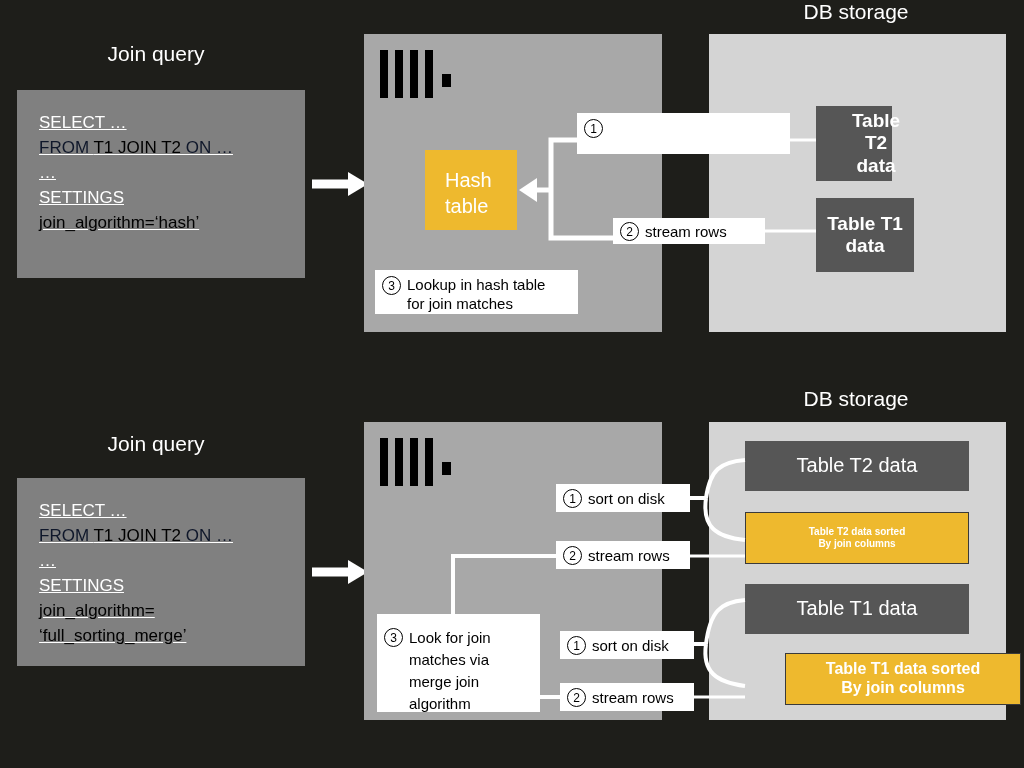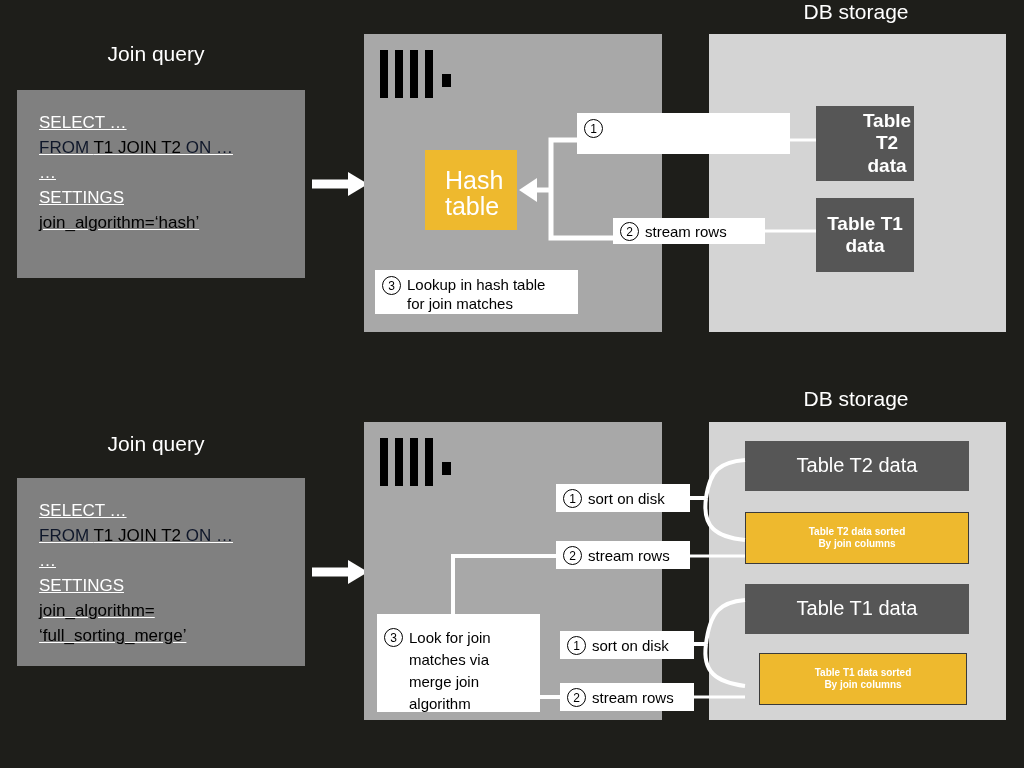--- a/index.html
+++ b/index.html
@@ -76,21 +76,21 @@
   .table-chip.sorted {
     background: #eeb92e;
     border: 1px solid #3a3a3a;
   }
   .table-chip.plain-wide { font-size: 20px; font-weight: normal; }
 
   
   .hash-box {
     background: #eeb92e;
     color: #ffffff;
-    font-size: 25px;
+    font-size: 20px;
     line-height: 26px;
     box-sizing: border-box;
     padding: 17px 0 0 20px;
   }
 
   
   .callout {
     background: #ffffff;
     color: #000000;
     font-size: 15px;
@@ -156,21 +156,21 @@
     </div>
   </div>
 
   <div class="abs hash-box" style="left:425px;top:150px;width:92px;height:80px;">
     <div>Hash</div>
     <div>table</div>
   </div>
 
   <div class="abs storage-panel" style="left:709px;top:34px;width:297px;height:298px;"></div>
 
-  <div class="abs table-chip" style="left:816px;top:106px;width:98px;height:75px;font-size:19px;padding-left:44px;">
+  <div class="abs table-chip" style="left:816px;top:106px;width:76px;height:75px;font-size:19px;padding-left:44px;">
     <span style="white-space:pre-line;">Table T2
 data</span>
   </div>
   <div class="abs table-chip" style="left:816px;top:198px;width:98px;height:74px;font-size:19px;">
     <span style="white-space:pre-line;">Table T1
 data</span>
   </div>
 
   <svg class="conn" width="1024" height="768" style="left:0;top:0;">
 
@@ -234,21 +234,21 @@
   <div class="abs table-chip plain-wide" style="left:745px;top:441px;width:224px;height:50px;">
     <span style="white-space:pre-line;">Table T2 data</span>
   </div>
   <div class="abs table-chip sorted" style="left:745px;top:512px;width:224px;height:52px;font-size:10px;">
     <span style="white-space:pre-line;">Table T2 data sorted
 By join columns</span>
   </div>
   <div class="abs table-chip plain-wide" style="left:745px;top:584px;width:224px;height:50px;">
     <span style="white-space:pre-line;">Table T1 data</span>
   </div>
-  <div class="abs table-chip sorted" style="left:759px;top:653px;width:208px;height:52px;font-size:10px;">
+  <div class="abs table-chip sorted" style="left:785px;top:653px;width:236px;height:52px;font-size:16px;">
     <span style="white-space:pre-line;">Table T1 data sorted
 By join columns</span>
   </div>
 
   <svg class="conn" width="1024" height="768" style="left:0;top:0;">
 
     <path d="M745,460 C720,462 710,470 706,498" stroke="#ffffff" stroke-width="4" fill="none"></path>
     <path d="M706,498 C702,527 716,537 745,540" stroke="#ffffff" stroke-width="4" fill="none"></path>
     <path d="M706,498 L690,498" stroke="#ffffff" stroke-width="4" fill="none"></path>
 

